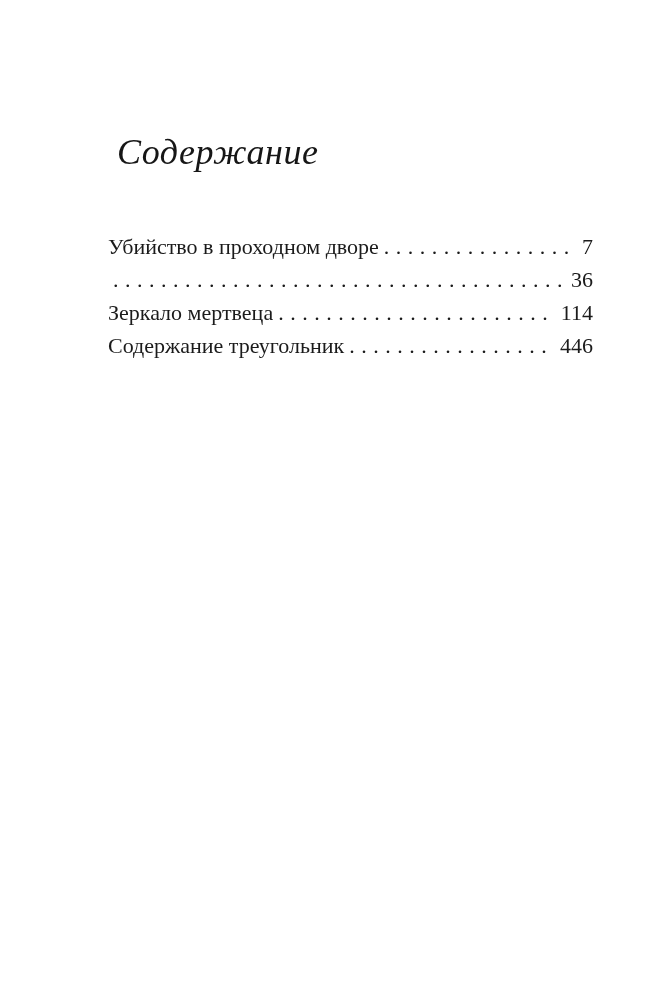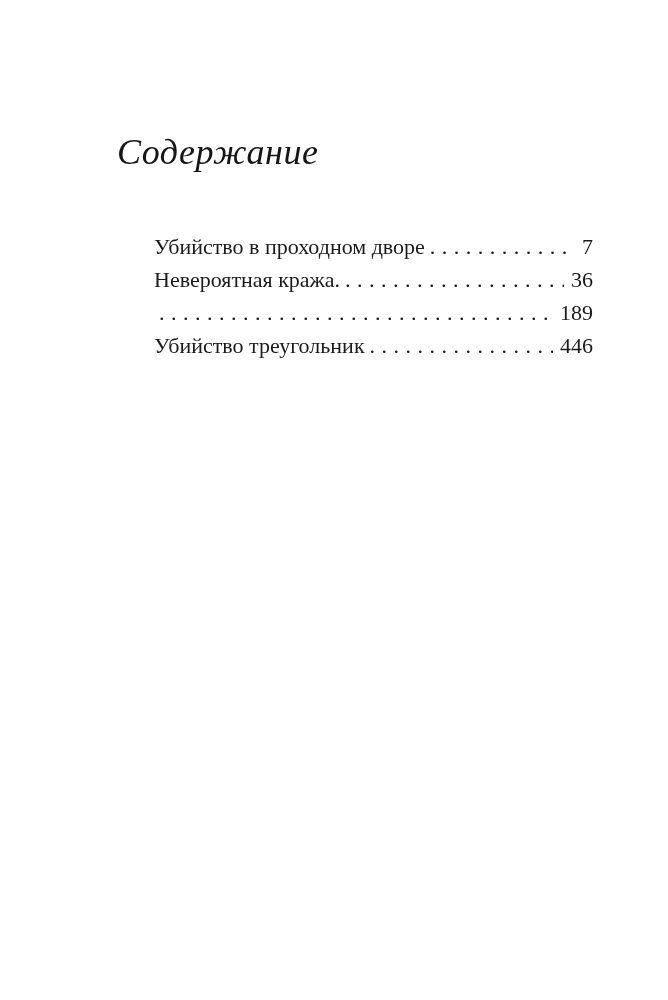--- a/index.html
+++ b/index.html
@@ -41,21 +41,20 @@
     top: 230px;
   }
   .toc-row {
     display: flex;
     align-items: baseline;
     height: 33px;
     line-height: 33px;
     font-size: 22px;
     color: #1b1b1b;
     white-space: nowrap;
-    margin-left: 46px;
   }
   .toc-title {
     flex: 0 0 auto;
   }
   .toc-leader {
     flex: 1 1 auto;
     overflow: hidden;
     white-space: nowrap;
     padding-left: 5px;
     letter-spacing: 0.5px;
@@ -74,29 +73,29 @@
   <h1 class="heading">Содержание</h1>
 
   <div class="toc" id="toc">
   <div class="toc-row">
     <span class="toc-title">Убийство в проходном дворе</span>
     <span class="toc-leader" aria-hidden="true">. . . . . . . . . . . . . . . . . . . . . . . . . . . . . . . . . . . . . . . . . . . . . . . . . . . . . . . . . . . . </span>
     <span class="toc-page">7</span>
   </div>
 
   <div class="toc-row">
-    <span class="toc-title">Невероятная кража.</span>
     <span class="toc-leader" aria-hidden="true">. . . . . . . . . . . . . . . . . . . . . . . . . . . . . . . . . . . . . . . . . . . . . . . . . . . . . . . . . . . . </span>
     <span class="toc-page">36</span>
   </div>
 
   <div class="toc-row">
+    <span class="toc-title">Зеркало мертвеца</span>
     <span class="toc-leader" aria-hidden="true">. . . . . . . . . . . . . . . . . . . . . . . . . . . . . . . . . . . . . . . . . . . . . . . . . . . . . . . . . . . . </span>
-    <span class="toc-page">189</span>
+    <span class="toc-page">114</span>
   </div>
 
   <div class="toc-row">
-    <span class="toc-title">Убийство треугольник</span>
+    <span class="toc-title">Содержание треугольник</span>
     <span class="toc-leader" aria-hidden="true">. . . . . . . . . . . . . . . . . . . . . . . . . . . . . . . . . . . . . . . . . . . . . . . . . . . . . . . . . . . . </span>
     <span class="toc-page">446</span>
   </div>
 </div>
 </div>
 
 </body></html>

